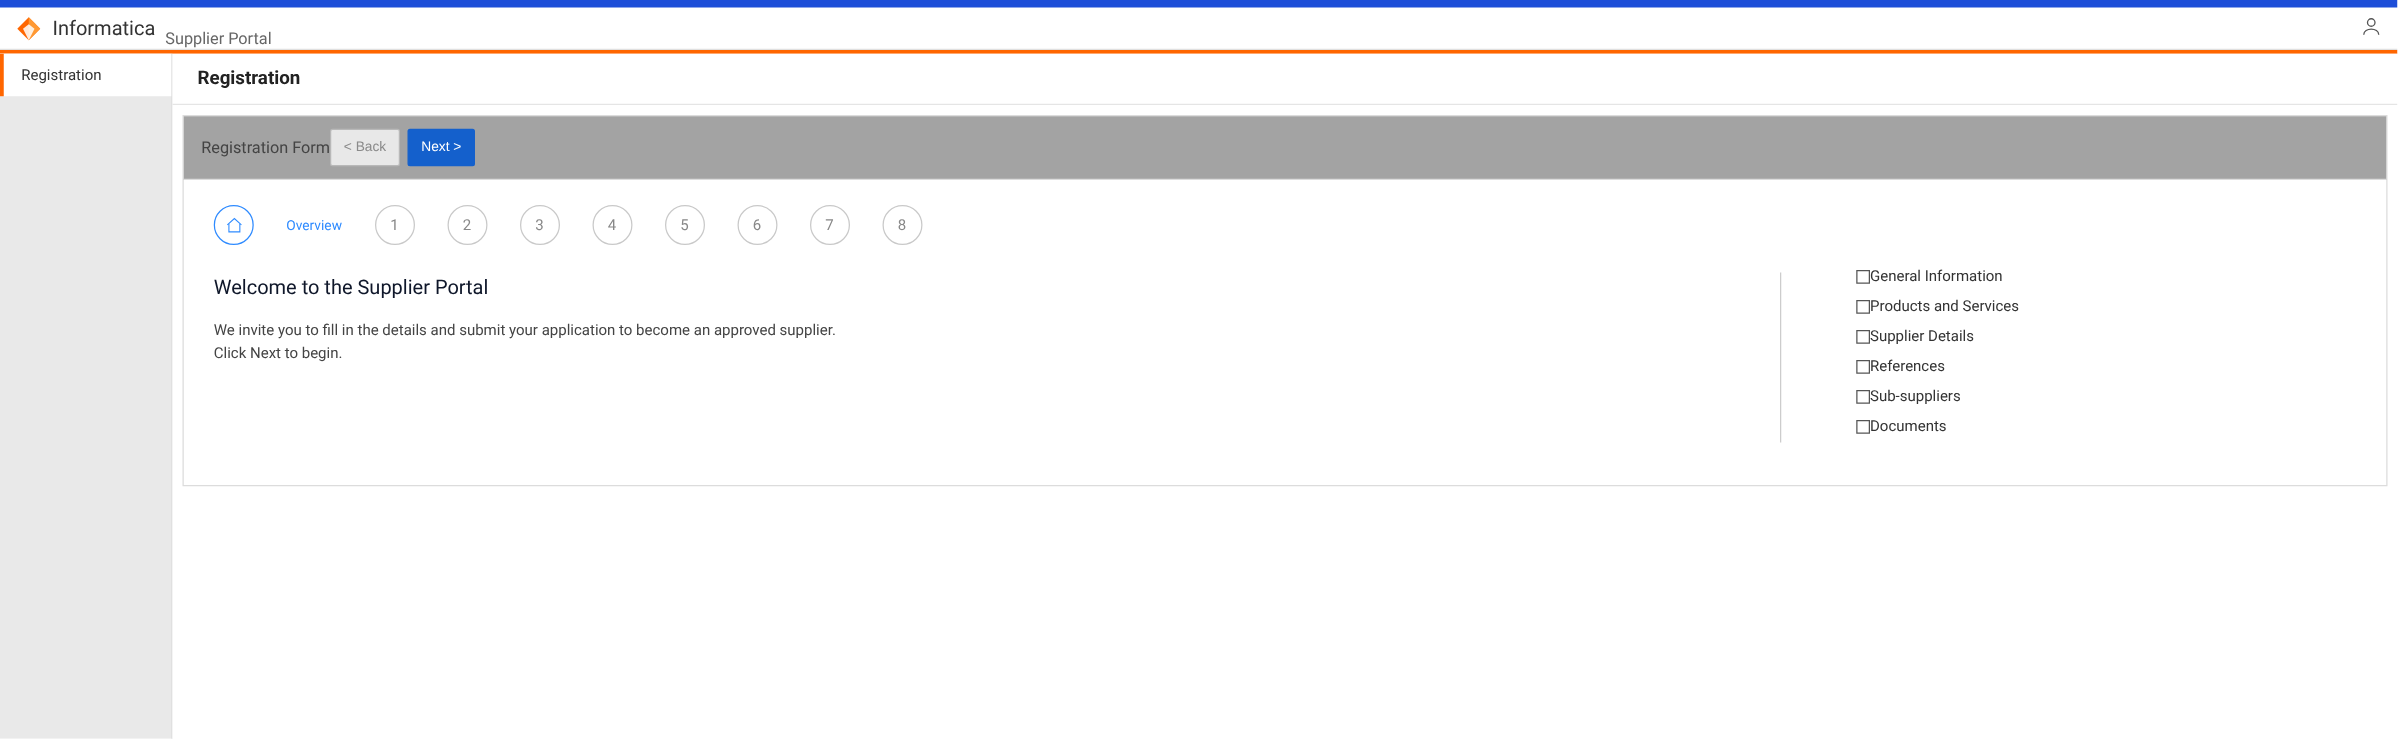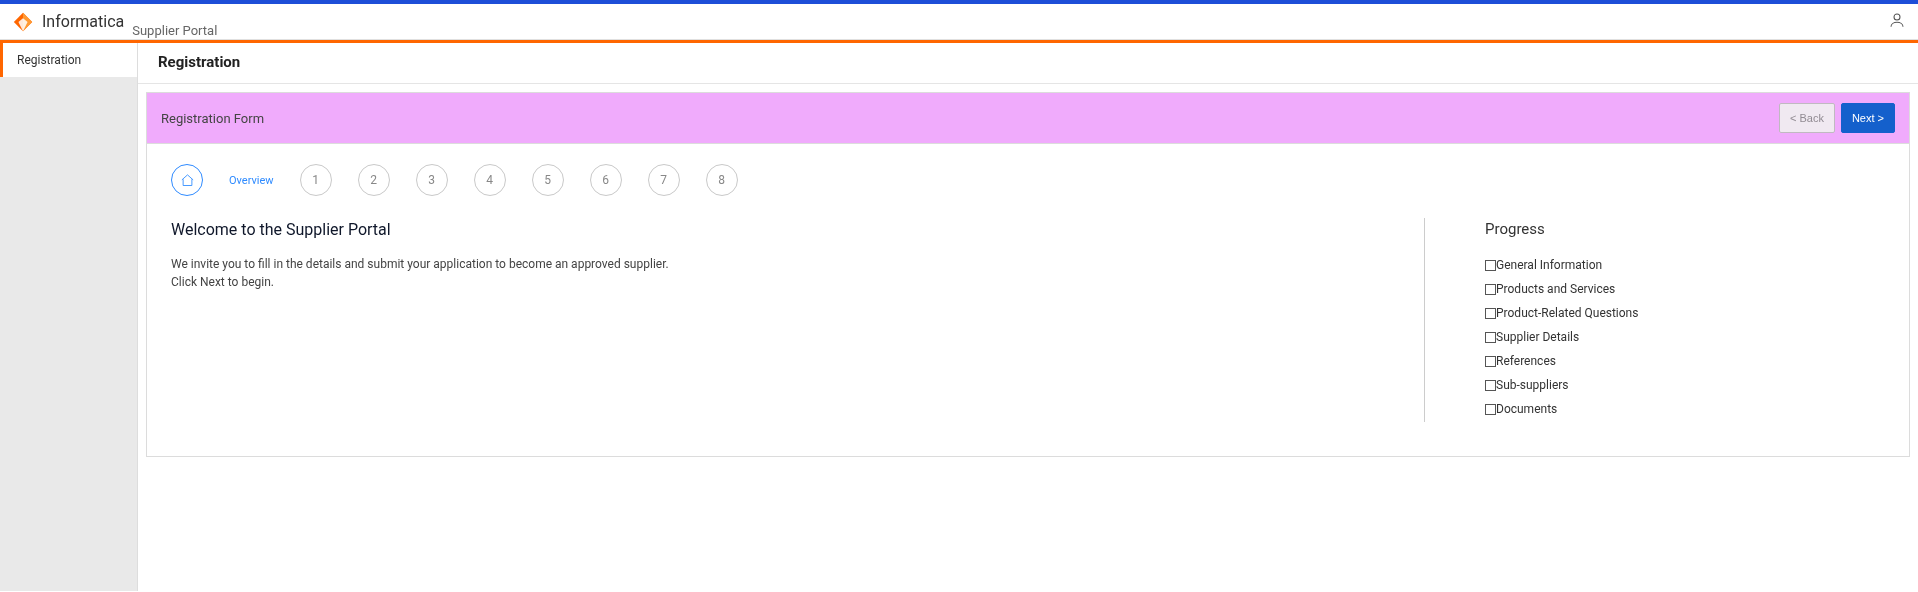--- a/index.html
+++ b/index.html
@@ -1,39 +1,39 @@
 <!DOCTYPE html>
 <html><head>
 <meta charset="utf-8">
 <style>
   * { box-sizing: border-box; margin: 0; padding: 0; }
   body { font-family: -apple-system, BlinkMacSystemFont, "Segoe UI", Roboto, Arial, sans-serif; font-size: 13px; color: #333; background: #fff; }
   
-  .top-bar { height: 40px; border-top: 4px solid #1d4ed8; border-bottom: 1px solid #e0e0e0; display: flex; align-items: center; padding: 0 12px; justify-content: space-between; }
+  .top-bar { height: 40px; border-top: 6px solid #1d4ed8; border-bottom: 1px solid #e0e0e0; display: flex; align-items: center; padding: 0 12px; justify-content: space-between; }
   .brand-wrap { display: flex; align-items: center; gap: 8px; }
   .logo { width: 22px; height: 22px; }
   .brand-name { font-size: 16px; font-weight: 400; color: #333; }
   .brand-sub { font-size: 13px; color: #666; margin-top: 17px; }
   .user-icon { width: 18px; height: 18px; stroke: #555; stroke-width: 1.4; fill: none; }
 
   .accent-line { height: 3px; background: #ff6600; width: 100%; }
 
   .shell { display: flex; min-height: 548px; }
 
   .side-nav { width: 138px; background: #e9e9e9; border-right: 1px solid #ddd; }
   .side-item { padding: 10px 14px; font-size: 12px; color: #333; background: #fff; border-left: 3px solid #ff6600; cursor: pointer; }
 
   .main { flex: 1; background: #fff; }
   .page-title-row { padding: 10px 20px 12px 20px; border-bottom: 1px solid #e5e5e5; }
   .page-title { font-size: 15px; font-weight: 700; color: #222; }
 
   .content-wrap { padding: 8px 8px 18px 8px; }
 
   .form-card { border: 1px solid #dcdcdc; background: #fff; }
-  .form-header { display: flex; align-items: center; justify-content: space-between; padding: 10px 14px; border-bottom: 1px solid #dcdcdc; background: #f0abfc; }
+  .form-header { display: flex; align-items: center; justify-content: flex-start; padding: 10px 14px; border-bottom: 1px solid #dcdcdc; background: #a3a3a3; }
   .form-title { font-size: 13px; color: #444; font-weight: 400; }
   .btn-group { display: flex; gap: 6px; }
   .btn { font-size: 11px; padding: 8px 10px; border: 1px solid #bbb; background: #f0f0f0; color: #888; cursor: pointer; border-radius: 2px; }
   .btn-primary { background: #1460cc; border-color: #1460cc; color: #fff; cursor: pointer; }
   .btn-disabled { opacity: 0.9; cursor: default; }
 
   .form-body { padding: 20px 24px 30px 24px; }
 
   .stepper { display: flex; align-items: center; gap: 26px; margin-bottom: 18px; }
   .step-circle { width: 32px; height: 32px; border-radius: 50%; border: 1px solid #c9c9c9; display: flex; align-items: center; justify-content: center; font-size: 12px; color: #888; background: #fff; cursor: pointer; }
@@ -124,33 +124,28 @@
           <div class="split">
             <div class="left-col">
               <h2 class="welcome-h">Welcome to the Supplier Portal</h2>
               <p class="welcome-p">We invite you to fill in the details and submit your application to become an approved supplier.</p>
               <p class="welcome-p">Click Next to begin.</p>
             </div>
 
             <div class="divider"></div>
 
             <div class="right-col">
-              <h3 class="progress-h">Progress</h3>
 
               <div class="progress-item">
                 <span class="pi-box"></span>
                 <span>General Information</span>
               </div>
               <div class="progress-item">
                 <span class="pi-box"></span>
                 <span>Products and Services</span>
-              </div>
-              <div class="progress-item">
-                <span class="pi-box"></span>
-                <span>Product-Related Questions</span>
               </div>
               <div class="progress-item">
                 <span class="pi-box"></span>
                 <span>Supplier Details</span>
               </div>
               <div class="progress-item">
                 <span class="pi-box"></span>
                 <span>References</span>
               </div>
               <div class="progress-item">

